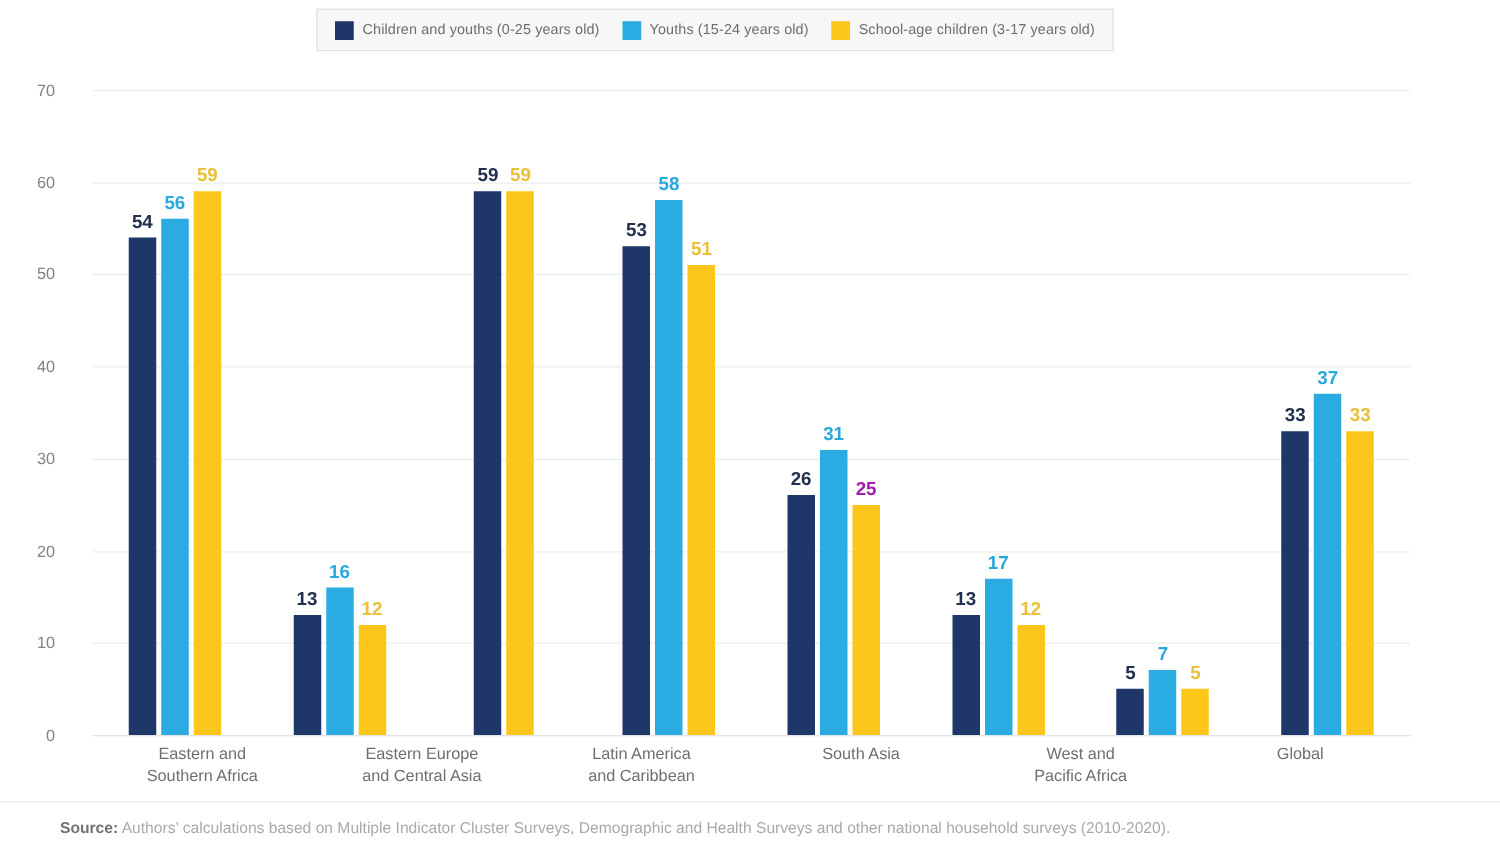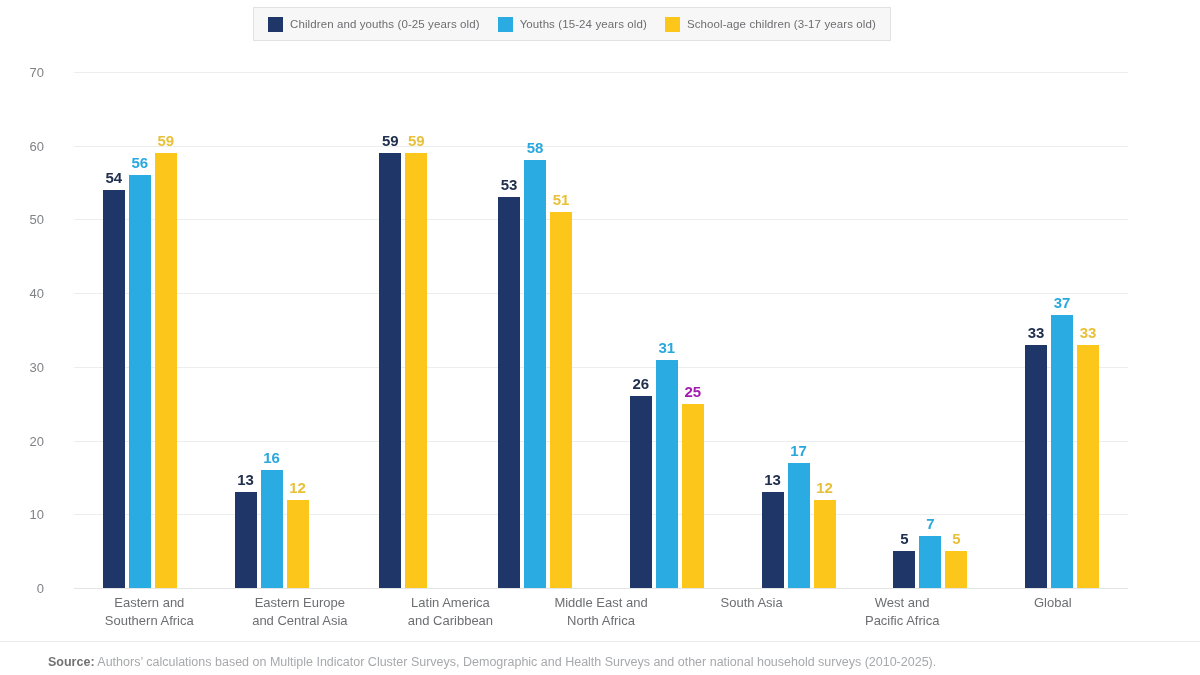--- a/index.html
+++ b/index.html
@@ -329,31 +329,27 @@
     </div>
     <div class="xlabel">
       <div>Eastern Europe</div>
       <div>and Central Asia</div>
     </div>
     <div class="xlabel">
       <div>Latin America</div>
       <div>and Caribbean</div>
     </div>
     <div class="xlabel">
-      <div>Middle East and</div>
-      <div>North Africa</div>
-    </div>
-    <div class="xlabel">
       <div>South Asia</div>
     </div>
     <div class="xlabel">
       <div>West and</div>
       <div>Pacific Africa</div>
     </div>
     <div class="xlabel">
       <div>Global</div>
     </div>
   </div>
 
 <div id="source-divider"></div>
 <div id="source-line">
-  <span class="src-bold">Source:</span><span> Authors’ calculations based on Multiple Indicator Cluster Surveys, Demographic and Health Surveys and other national household surveys (2010-2025).</span>
+  <span class="src-bold">Source:</span><span> Authors’ calculations based on Multiple Indicator Cluster Surveys, Demographic and Health Surveys and other national household surveys (2010-2020).</span>
 </div>
 
 </body></html>

